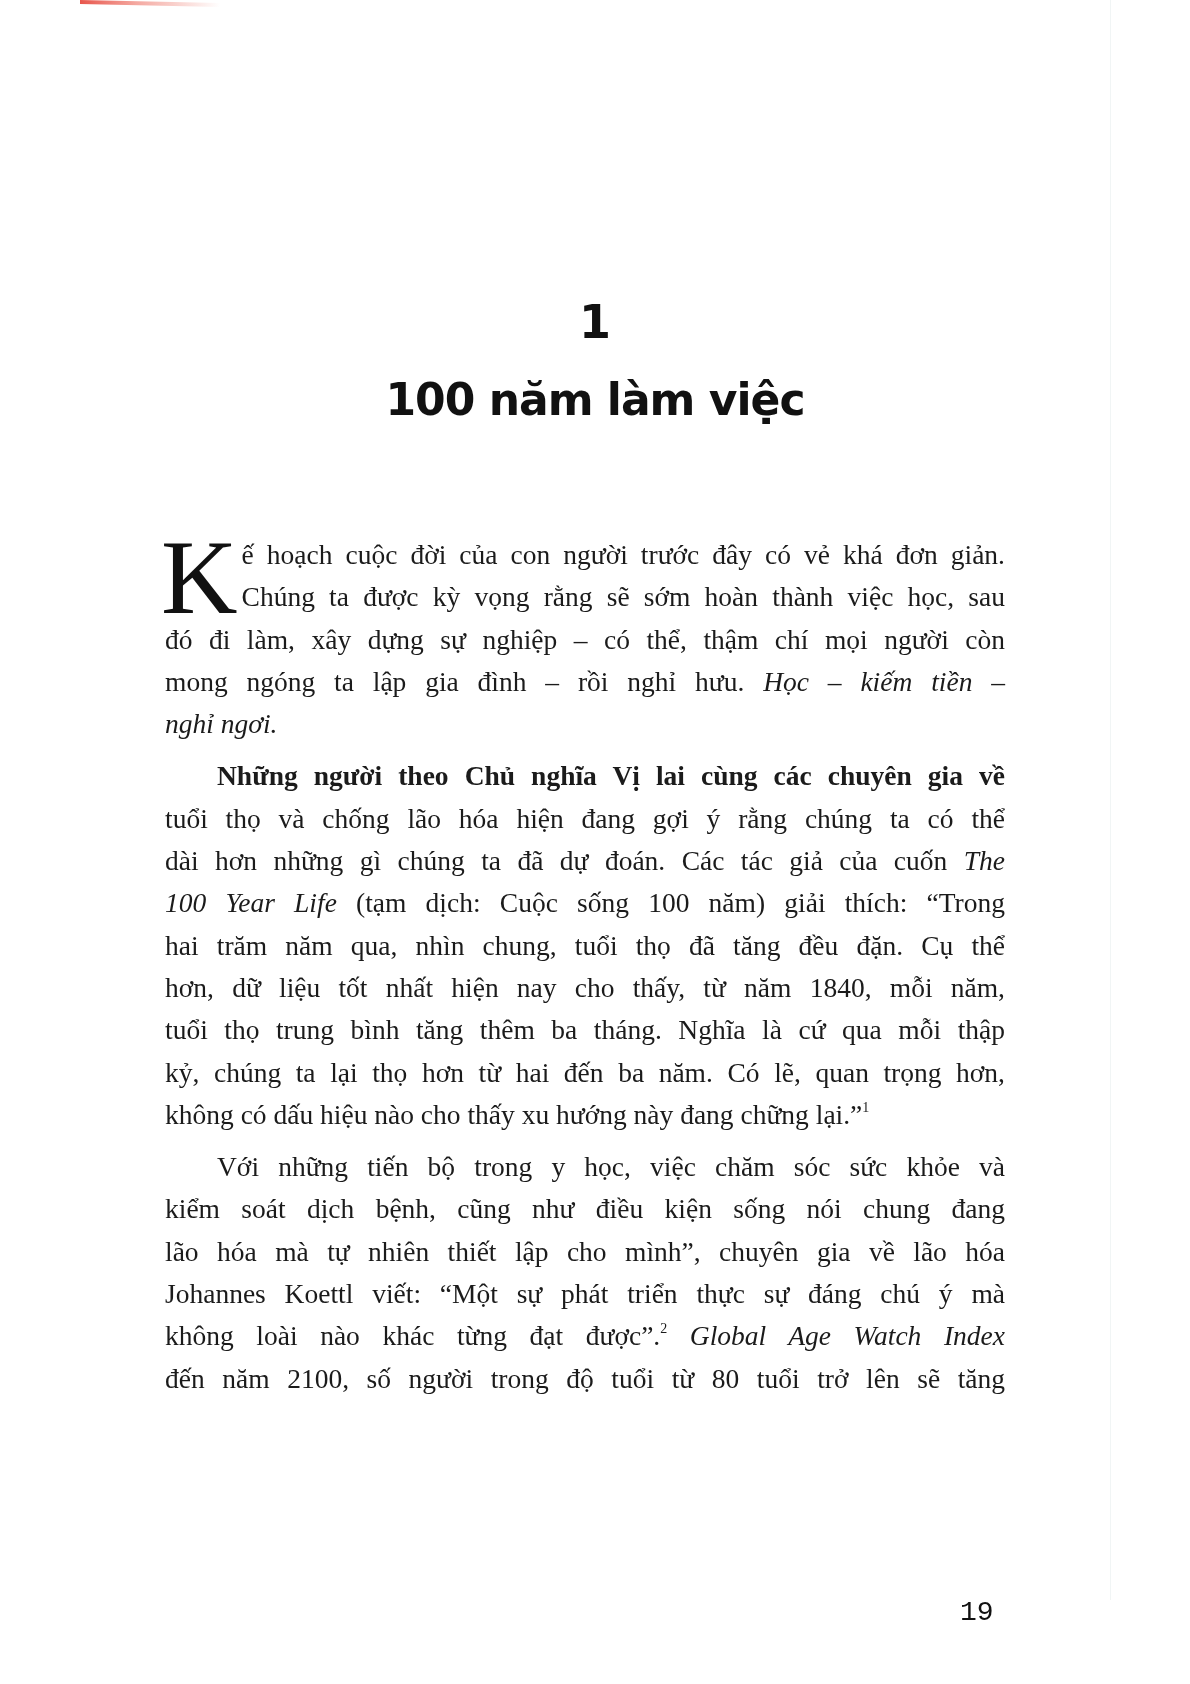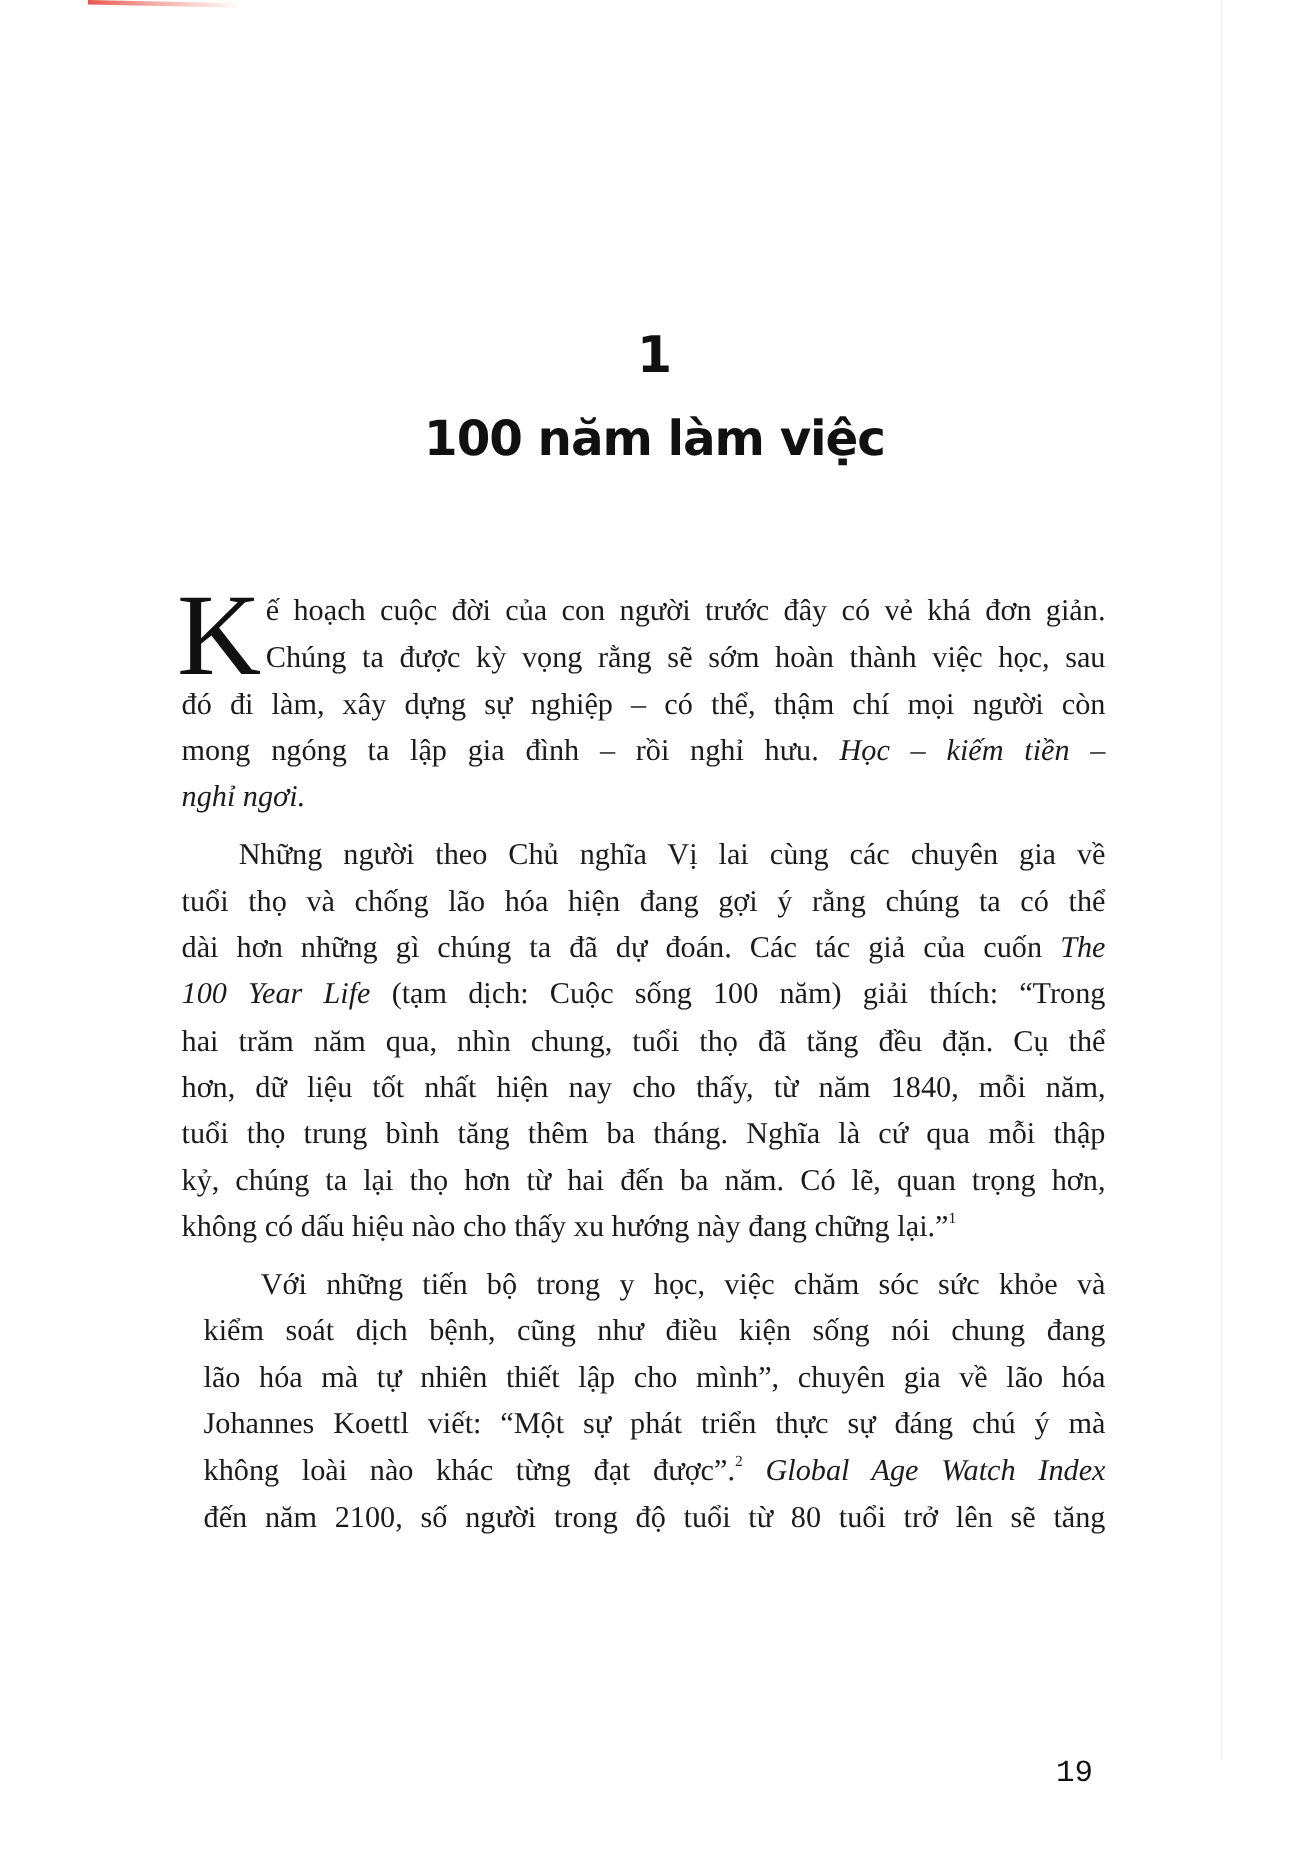--- a/index.html
+++ b/index.html
@@ -120,32 +120,32 @@
   <p>
     <span class="drop-cap">K</span>
     <span class="line">ế hoạch cuộc đời của con người trước đây có vẻ khá đơn giản.</span>
     <span class="line">Chúng ta được kỳ vọng rằng sẽ sớm hoàn thành việc học, sau</span>
     <span class="line" style="clear:left;"><span>đó đi làm, xây dựng sự nghiệp – có thể, thậm chí mọi người còn</span></span>
     <span class="line"><span>mong ngóng ta lập gia đình – rồi nghỉ hưu. </span><em>Học – kiếm tiền –</em></span>
     <span class="line last"><em>nghỉ ngơi.</em></span>
   </p>
 
   <p class="para" style="text-indent:0;">
-    <span class="line" style="padding-left:52px;"><span>Những người theo Chủ nghĩa Vị lai cùng các chuyên gia về</span></span>
+    <span class="line" style="padding-left:52px;font-weight:bold;"><span>Những người theo Chủ nghĩa Vị lai cùng các chuyên gia về</span></span>
     <span class="line">tuổi thọ và chống lão hóa hiện đang gợi ý rằng chúng ta có thể</span>
     <span class="line"><span>dài hơn những gì chúng ta đã dự đoán. Các tác giả của cuốn </span><em>The</em></span>
     <span class="line"><em>100 Year Life</em><span> (tạm dịch: Cuộc sống 100 năm) giải thích: “Trong</span></span>
     <span class="line">hai trăm năm qua, nhìn chung, tuổi thọ đã tăng đều đặn. Cụ thể</span>
     <span class="line">hơn, dữ liệu tốt nhất hiện nay cho thấy, từ năm 1840, mỗi năm,</span>
     <span class="line">tuổi thọ trung bình tăng thêm ba tháng. Nghĩa là cứ qua mỗi thập</span>
     <span class="line">kỷ, chúng ta lại thọ hơn từ hai đến ba năm. Có lẽ, quan trọng hơn,</span>
     <span class="line last"><span>không có dấu hiệu nào cho thấy xu hướng này đang chững lại.”</span><sup>1</sup></span>
   </p>
 
-  <p class="para" style="text-indent:0;margin-left:20px;">
+  <p class="para" style="text-indent:0;">
     <span class="line" style="padding-left:52px;"><span>Với những tiến bộ trong y học, việc chăm sóc sức khỏe và</span></span>
     <span class="line">kiểm soát dịch bệnh, cũng như điều kiện sống nói chung đang</span>
     <span class="line">lão hóa mà tự nhiên thiết lập cho mình”, chuyên gia về lão hóa</span>
     <span class="line">Johannes Koettl viết: “Một sự phát triển thực sự đáng chú ý mà</span>
     <span class="line"><span>không loài nào khác từng đạt được”.</span><sup>2</sup><em> Global Age Watch Index</em></span>
     <span class="line">đến năm 2100, số người trong độ tuổi từ 80 tuổi trở lên sẽ tăng</span>
   </p>
 </div>
 
 <div class="page-number">19</div>

